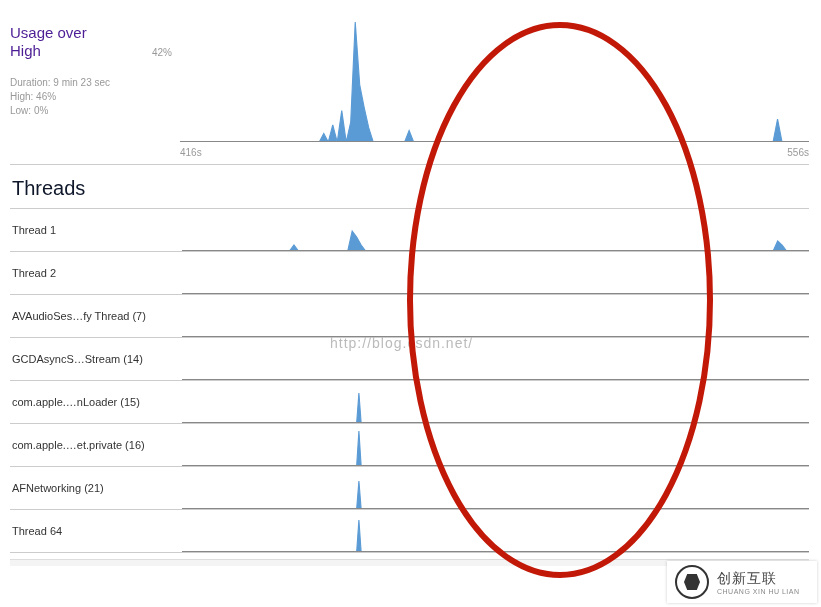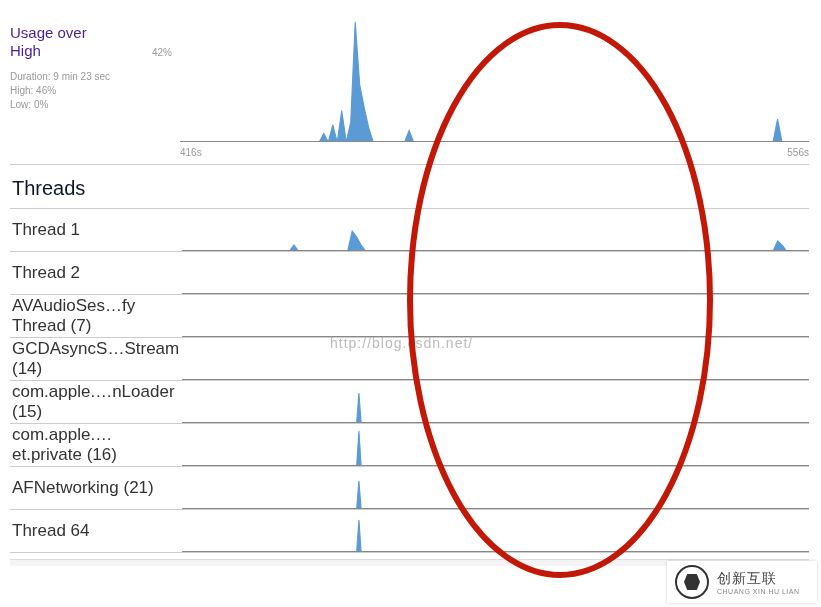--- a/index.html
+++ b/index.html
@@ -11,33 +11,33 @@
     background: #fff;
     width: 821px;
     height: 607px;
     overflow: hidden;
     position: relative;
   }
   .container { padding: 10px 12px 10px 10px; box-sizing: border-box; }
   .top-section { display: flex; border-bottom: 1px solid #ccc; padding-bottom: 4px; }
   .sidebar { width: 170px; padding-top: 14px; }
   .title { font-weight: 400; font-size: 15px; color: #4c1d95; line-height: 1.2; }
-  .meta { color: #999; font-size: 10px; margin-top: 10px; line-height: 1.4; }
+  .meta { color: #999; font-size: 10px; margin-top: 16px; line-height: 1.4; }
   .chart-area { flex: 1; height: 150px; position: relative; }
   .ylabel { position: absolute; left: -28px; top: 16px; font-size: 10px; color: #999; margin-top: 21px; }
   .axis-line { position: absolute; bottom: 18px; left: 0; right: 0; border-top: 1px solid #888; }
   .xlabel-left, .xlabel-right { position: absolute; bottom: 2px; font-size: 10px; color: #999; }
   .xlabel-left { left: 0; }
   .xlabel-right { right: 0; }
   svg.spark { position: absolute; left:0; right:0; bottom:18px; width:100%; height:120px; }
   .poly { fill: #5B9BD5; stroke: #5B9BD5; stroke-width:1; }
   .section-header { font-size: 20px; color: #0f172a; padding: 12px 0 8px 2px; }
   .row { display: flex; align-items: stretch; height: 42px; border-bottom:1px solid #ccc; }
   .row:first-of-type { border-top:1px solid #ccc; }
-  .row-label { width: 170px; display:flex; align-items:center; font-size: 17px; color:#333; padding-left:2px; }
+  .row-label { width: 170px; display:flex; align-items:center; font-size: 11px; color:#333; padding-left:2px; }
   .row-chart { flex:1; position:relative; border-left:0; }
   .row-axis { position:absolute; left:0; right:0; bottom:0; border-top:1px solid #888; }
   svg.rowspark { position:absolute; left:0; right:0; bottom:0; width:100%; height:40px; }
   .threads-footer { height:6px; border-top:1px solid #ddd; margin-top:6px; background:#f4f4f4;}
   .watermark { position:absolute; left: 330px; top: 335px; font-size:14px; color:#bbb; letter-spacing:1px;}
   .annot-ellipse { position:absolute; pointer-events:none; }
   .logo-corner { position:absolute; right:4px; bottom:4px; width:150px; height:42px; background:#fff; box-shadow:0 0 3px rgba(0,0,0,0.2); display:flex; align-items:center; padding:3px 8px; box-sizing:border-box; font-size:10px; color:#444;}
   .logo-mark { width:30px; height:30px; border:2px solid #333; border-radius:50%; display:flex; align-items:center; justify-content:center; margin-right:8px;}
   .logo-inner { width:16px; height:16px; clip-path: polygon(20% 0, 80% 0, 100% 50%, 80% 100%, 20% 100%, 0 50%); background:#333; }
   .logo-text-cn { font-size:14px; font-weight:500; letter-spacing:1px; }

